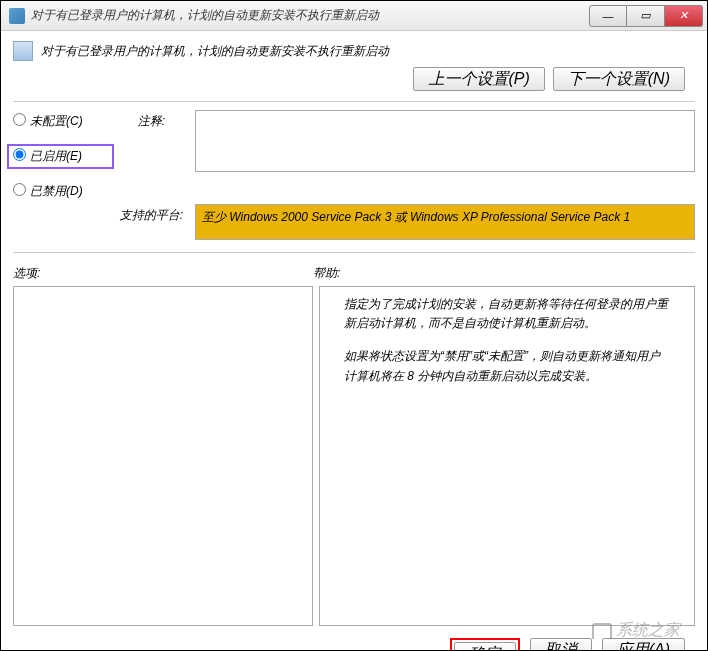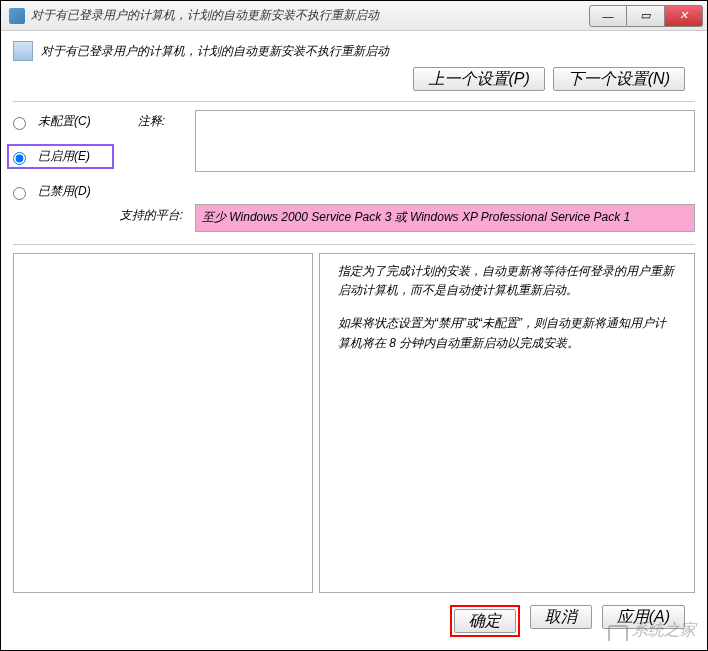--- a/index.html
+++ b/index.html
@@ -64,72 +64,72 @@
       cursor: pointer;
     }
     .divider { height: 1px; background: #ccc; margin: 2px 0 8px 0; }
     .top-grid {
       display: grid;
       grid-template-columns: 95px 75px 1fr;
       gap: 4px 6px;
       align-items: start;
     }
     .radio-col { display: flex; flex-direction: column; gap: 18px; padding-top: 3px; }
-    .radio-item { display: flex; align-items: flex-end; gap: 12px; }
+    .radio-item { display: flex; align-items: flex-start; gap: 4px; }
     .radio-item input { margin: 0; }
     .highlight-red { border: 2px solid #8b5cf6; padding: 2px 4px; margin: -4px -6px; }
     .field-label { padding-top: 3px; text-align: center; }
     .textarea-box {
       width: 100%; height: 62px;
       border: 1px solid #aaa;
       background: #fff;
       resize: none;
       font-family: inherit; font-size: 12px;
     }
     .platform-box {
-      width: 100%; height: 28px;
-      border: 1px solid #aaa;
-      background: #f9a8d4;
+      width: 100%; height: 36px;
+      border: 1px solid #aaa;
+      background: #eab308;
       padding: 4px 6px;
       overflow: auto;
     }
     .section-labels {
       display: flex; margin-top: 12px; margin-bottom: 4px;
     }
     .section-labels .left { width: 300px; }
     .lower-grid {
       display: flex; gap: 6px;
     }
     .options-panel {
       width: 300px; height: 340px;
       border: 1px solid #aaa;
       background: #fff;
     }
     .help-panel {
       flex: 1; height: 340px;
       border: 1px solid #aaa;
       background: #fff;
-      padding: 8px 18px;
+      padding: 8px 24px;
       overflow-y: scroll;
       line-height: 1.6;
     }
     .help-panel p { margin-bottom: 14px; }
     .bottom-buttons {
       display: flex; justify-content: flex-end; gap: 10px;
       margin-top: 12px; padding-right: 10px;
     }
     .highlight-red-btn { border: 2px solid #ff0000; padding: 2px; display: inline-block; }
     .watermark {
       position: absolute;
-      right: 12px; bottom: 10px;
+      right: 28px; bottom: 10px;
       color: rgba(120,120,120,0.5);
       font-size: 16px;
       font-style: italic;
       pointer-events: none;
-      display: flex; align-items: flex-end; gap: 4px;
+      display: flex; align-items: center; gap: 4px;
     }
     .watermark-icon {
       width: 20px; height: 16px;
       border: 2px solid rgba(120,120,120,0.5);
       border-bottom: none;
       border-radius: 3px 3px 0 0;
       position: relative;
     }
   </style>
 </head>
@@ -181,20 +181,24 @@
 
     <div></div>
     <div class="field-label">支持的平台:</div>
     <div class="platform-box">
       <span>至少 Windows 2000 Service Pack 3 或 Windows XP Professional Service Pack 1</span>
     </div>
   </div>
 
   <div class="divider" style="margin-top:12px"></div>
 
+  <div class="section-labels">
+    <div class="left">选项:</div>
+    <div>帮助:</div>
+  </div>
 
   <div class="lower-grid">
     <div class="options-panel"></div>
     <div class="help-panel">
       <p>指定为了完成计划的安装，自动更新将等待任何登录的用户重新启动计算机，而不是自动使计算机重新启动。</p>
       <p>如果将状态设置为“禁用”或“未配置”，则自动更新将通知用户计算机将在 8 分钟内自动重新启动以完成安装。</p>
     </div>
   </div>
 
   <div class="bottom-buttons">

